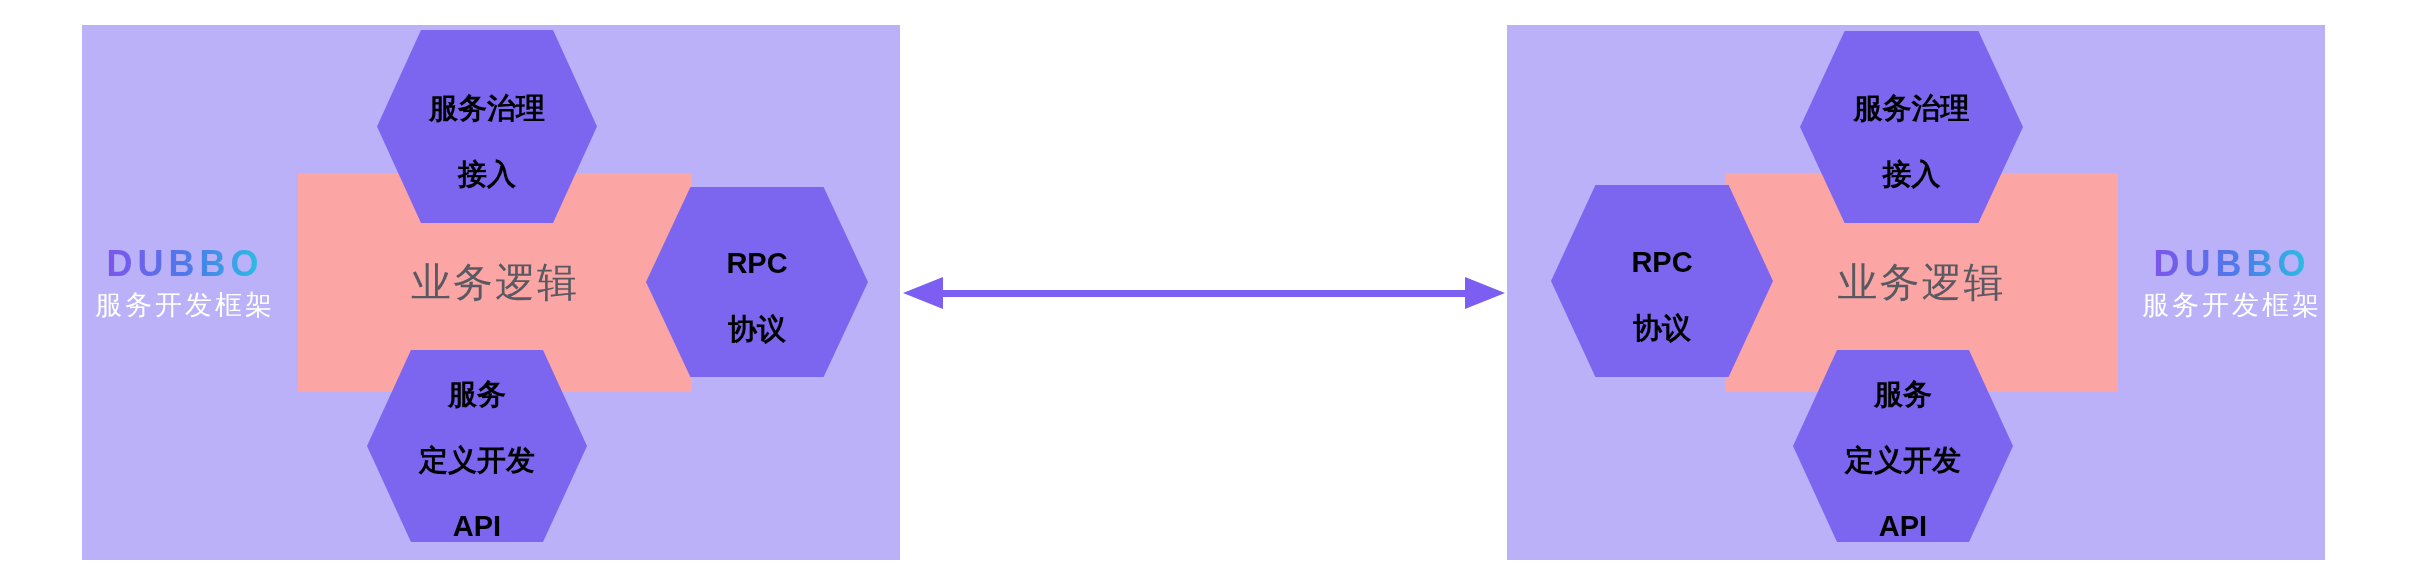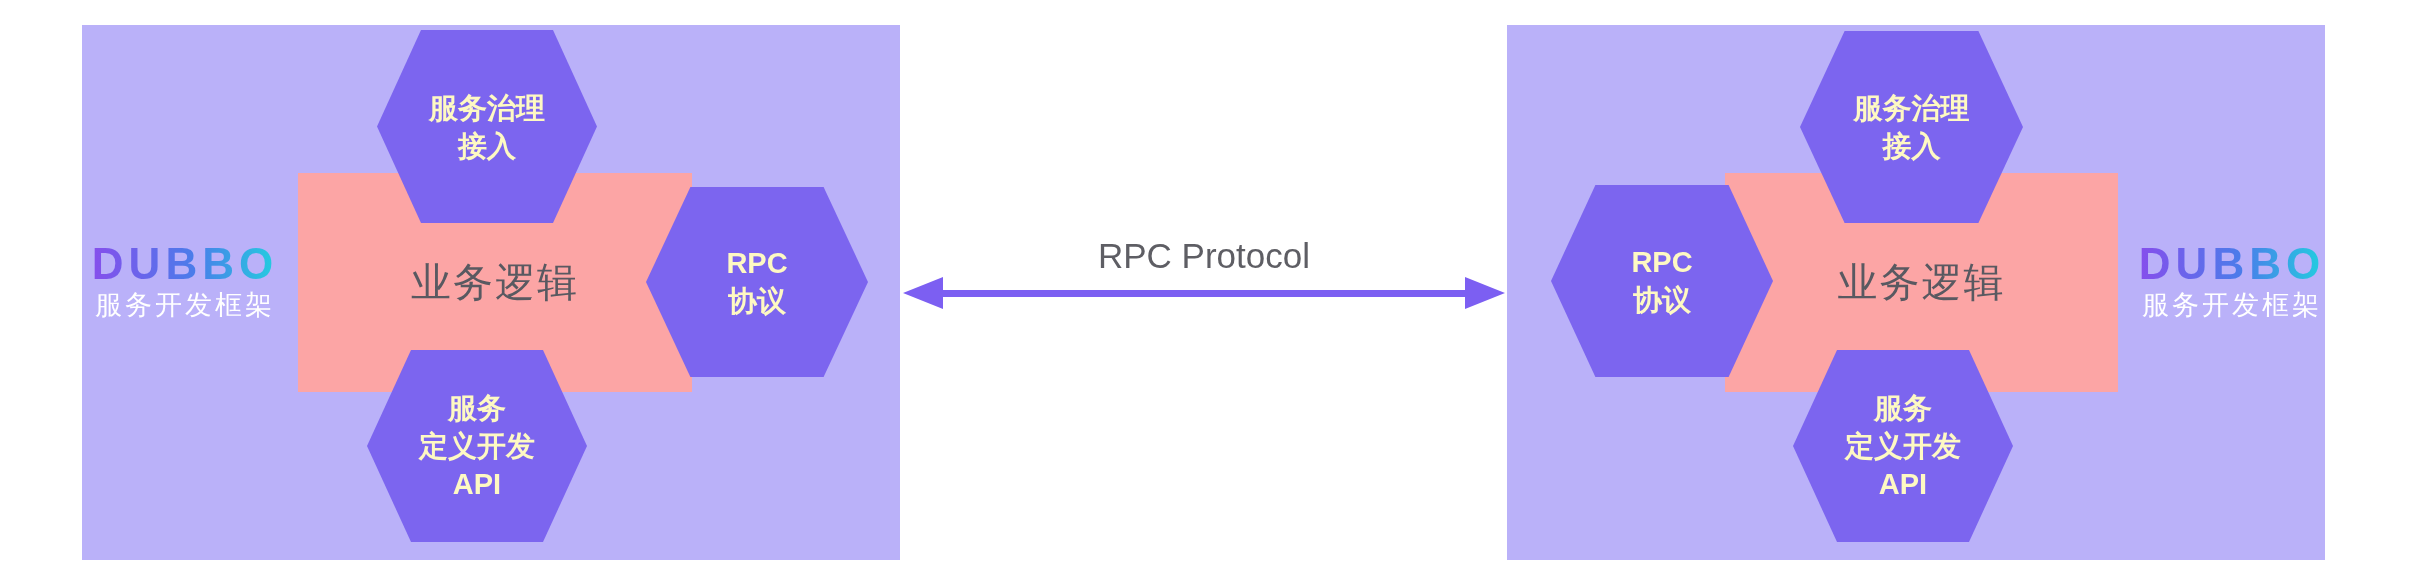--- a/index.html
+++ b/index.html
@@ -49,45 +49,46 @@
     clip-path: polygon(20% 0, 80% 0, 100% 50%, 80% 100%, 20% 100%, 0 50%);
     display: flex;
     flex-direction: column;
     align-items: center;
     justify-content: center;
     z-index: 2;
     text-align: center;
   }
   .hex-line {
     display: block;
-    color: #fef9c3;
+    color: #000000;
     font-size: 29px;
     font-weight: 700;
     line-height: 38px;
     white-space: nowrap;
+    margin-top: 28px;
   }
   
   .hex-top-left    { left: 295px; top: 5px;   width: 220px; height: 193px; }
   .hex-api-left    { left: 285px; top: 325px; width: 220px; height: 192px; }
   .hex-rpc-left    { left: 564px; top: 162px; width: 222px; height: 190px; }
   
   .hex-top-right   { left: 293px; top: 6px;   width: 223px; height: 192px; }
   .hex-api-right   { left: 286px; top: 325px; width: 220px; height: 192px; }
   .hex-rpc-right   { left: 44px;  top: 160px; width: 222px; height: 192px; }
 
   .logo {
     position: absolute;
     width: 200px;
     text-align: center;
     z-index: 2;
   }
   .logo-left  { left: 3px;   top: 216px; }
   .logo-right { left: 625px; top: 216px; }
   .logo-brand {
-    font-size: 44px;
+    font-size: 36px;
     font-weight: 800;
     letter-spacing: 5px;
     line-height: 46px;
     background: linear-gradient(90deg, #8A4BEC 0%, #4A7DEA 55%, #1FD6DE 100%);
     -webkit-background-clip: text;
     background-clip: text;
     color: transparent;
     white-space: nowrap;
   }
   .logo-subtitle {
@@ -153,21 +154,20 @@
       <span class="hex-line">协议</span>
     </div>
 
     <div class="hex hex-api-left">
       <span class="hex-line">服务</span>
       <span class="hex-line">定义开发</span>
       <span class="hex-line">API</span>
     </div>
   </section>
 
-  <div class="connection-label">RPC Protocol</div>
   <div class="arrow-shaft"></div>
   <div class="arrowhead arrowhead-left"></div>
   <div class="arrowhead arrowhead-right"></div>
 
   <section class="panel panel-right">
     <div class="hex hex-rpc-right">
       <span class="hex-line">RPC</span>
       <span class="hex-line">协议</span>
     </div>
 

